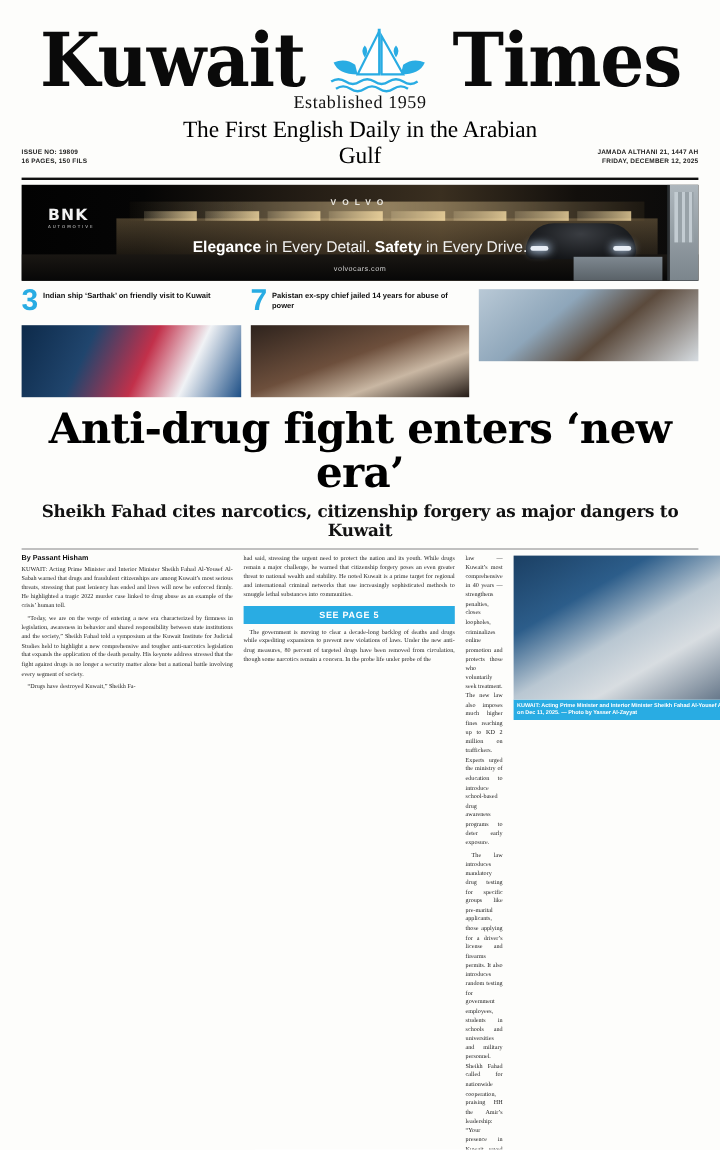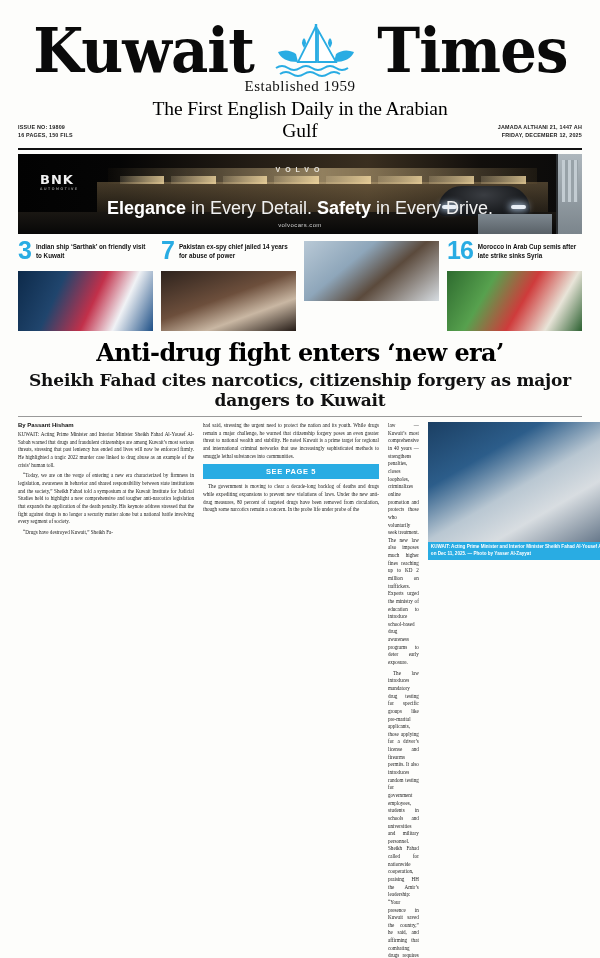--- a/index.html
+++ b/index.html
@@ -101,21 +101,21 @@
     font-family:"DejaVu Sans", sans-serif; font-weight:bold; font-size:13px; letter-spacing:1px;
   }
   .bnk small { display:block; font-size:3.4px; letter-spacing:1.6px; font-weight:normal; opacity:.8; }
   .volvo-word {
     position:absolute; left:0; right:0; top:12px; text-align:center;
     color:#e9e6df; font-family:"Liberation Sans", sans-serif;
     font-size:7px; letter-spacing:5px; font-weight:bold;
   }
   .ad-tag {
     position:absolute; left:0; right:0; top:44px; text-align:center;
-    color:#f1f1f1; font-family:"Liberation Sans", sans-serif; font-size:18px;
+    color:#f1f1f1; font-family:"Liberation Sans", sans-serif; font-size:13px;
   }
   .ad-tag b { color:#fff; }
   .ad-url {
     position:absolute; left:0; right:0; bottom:6px; text-align:center;
     color:#cfcfcf; font-family:"Liberation Sans", sans-serif; font-size:6px; letter-spacing:.4px;
   }
 
   
   .teasers { display:flex; gap:8px; margin-top:5px; }
   .teaser { flex:1; min-width:0; }
@@ -131,26 +131,26 @@
   .teaser-img { height:60px; margin-top:2px; }
   .ti1 { background:linear-gradient(115deg,#0d2a4a 0%,#20456d 30%,#c2304a 55%,#f0f2f5 75%,#1d4f86 100%); }
   .ti2 { background:linear-gradient(160deg,#3a2a22 0%,#7d5a43 40%,#bda municipality 0%,#2d211b 100%); }
   .ti2 { background:linear-gradient(160deg,#2e231d 0%,#6d4f3c 45%,#c9b7a3 70%,#241b16 100%); }
   .ti3 { background:linear-gradient(140deg,#b9c9d6 0%,#8ea6ba 35%,#5b4a3c 60%,#d7dde2 100%); }
   .ti4 { background:linear-gradient(120deg,#2e6b2f 0%,#57a14e 30%,#cf3b3b 55%,#e8e4d8 78%,#2b6030 100%); }
 
   
   .lead-head {
     font-family:"DejaVu Serif", serif; font-weight:bold;
-    font-size:24px; line-height:1.05; text-align:center;
+    font-size:35px; line-height:1.05; text-align:center;
     margin-top:9px; letter-spacing:-0.6px; color:#000;
   }
   .lead-deck {
     font-family:"DejaVu Serif", serif; font-weight:bold;
-    font-size:17px; text-align:center; margin-top:5px; color:#111;
+    font-size:14px; text-align:center; margin-top:5px; color:#111;
     letter-spacing:-0.2px;
   }
   .rule-thin { border-top:1px solid #999; margin-top:6px; }
 
   
   .cols { display:flex; gap:9px; margin-top:5px; }
   .col { width:176px; flex:0 0 176px; }
   .col-wide { flex:1 1 auto; }
 
   .byline {
@@ -263,27 +263,20 @@
     <div class="teaser">
       <div class="teaser-top">
         <div class="teaser-num">7</div>
         <div class="teaser-txt">Pakistan ex-spy chief jailed 14 years for abuse of power</div>
       </div>
       <div class="teaser-img ti2"></div>
     </div>
     <div class="teaser">
       <div class="teaser-img ti3"></div>
     </div>
-    <div class="teaser">
-      <div class="teaser-top">
-        <div class="teaser-num">16</div>
-        <div class="teaser-txt">Morocco in Arab Cup semis after late strike sinks Syria</div>
-      </div>
-      <div class="teaser-img ti4"></div>
-    </div>
   </div>
 
   <div class="lead-head">Anti-drug fight enters ‘new era’</div>
   <div class="lead-deck">Sheikh Fahad cites narcotics, citizenship forgery as major dangers to Kuwait</div>
   <div class="rule-thin"></div>
 
   <div class="cols">
     <div class="col">
       <div class="byline">By Passant Hisham</div>
       <div class="body-text">

